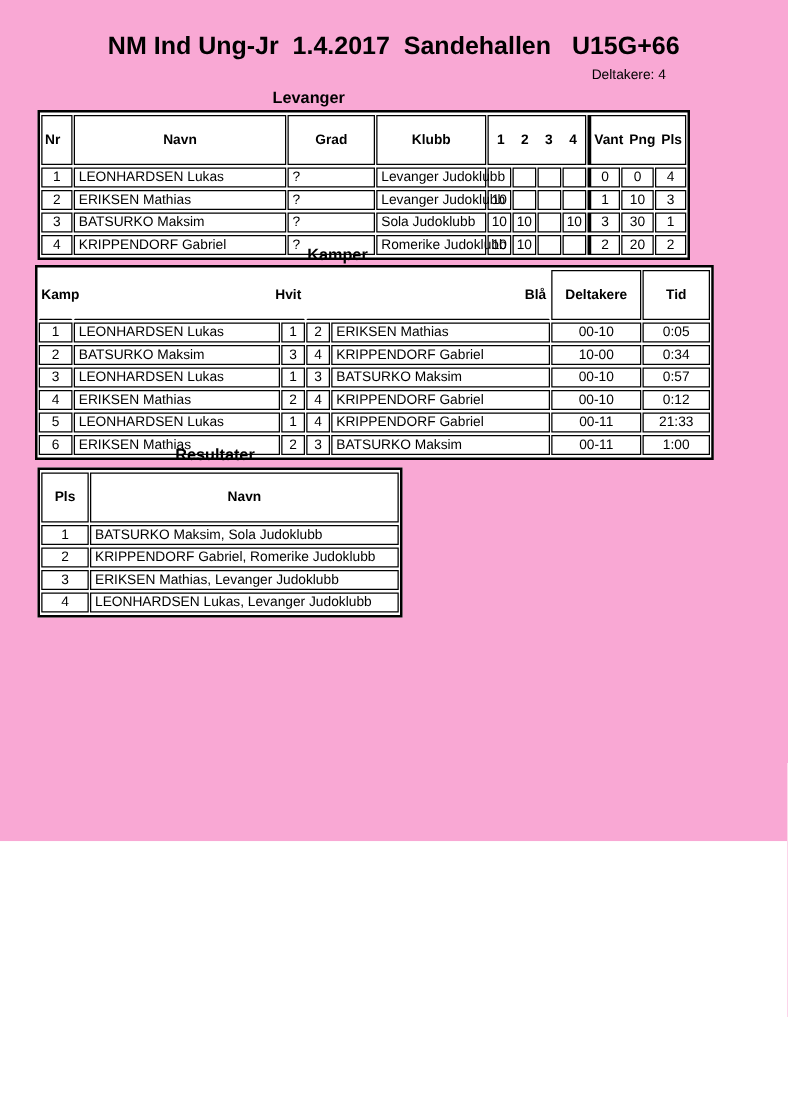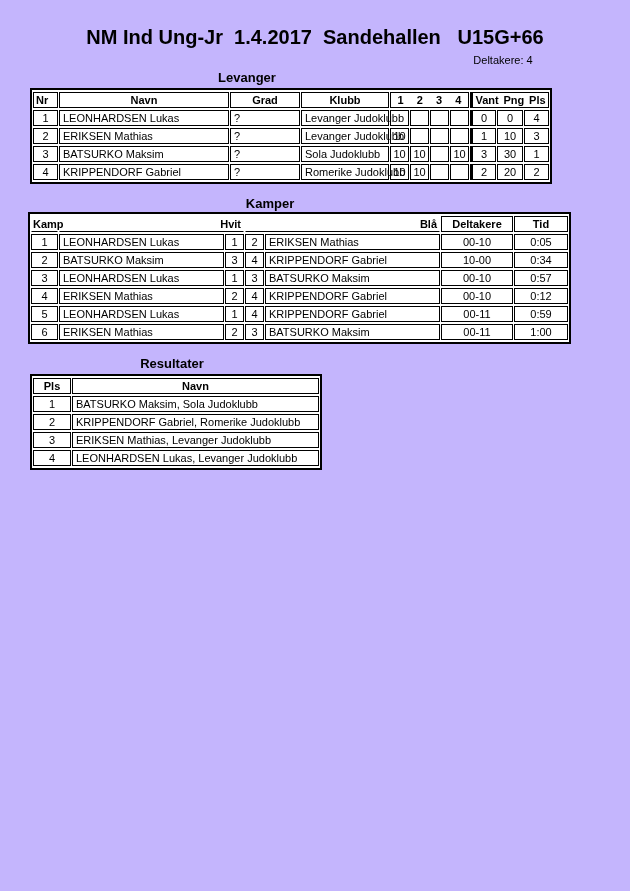--- a/index.html
+++ b/index.html
@@ -1,17 +1,17 @@
 <!DOCTYPE html>
 <html><head>
 <meta charset="utf-8">
 <style>
   html, body { margin:0; padding:0; background:#fff; }
   .page {
-    position:relative; width:630px; height:891px; background:#c4b5fd;
+    position:relative; width:630px; height:673px; background:#f9a8d4;
     font-family:"Liberation Sans", sans-serif; color:#000; overflow:hidden;
   }
   .title {
     position:absolute; top:26px; left:0; width:630px; text-align:center;
     font-weight:bold; font-size:20px; white-space:pre;
   }
   .count {
     position:absolute; top:54px; left:403px; width:200px; text-align:center;
     font-weight:normal; font-size:11px;
   }
@@ -23,21 +23,21 @@
     position:absolute; border:2px solid #000; border-collapse:separate;
     border-spacing:1px 2px; table-layout:fixed; background:#fff;
   }
   .t1 { top:88px;  left:30px; width:507px; }
   .t2 { top:212px; left:28px; width:531px; }
   .t3 { top:374px; left:30px; width:285px; }
   th, td {
     border:1px solid #000; font-size:11px; line-height:13px; height:14px;
     padding:0 3px; overflow:visible; white-space:nowrap; background:#fff;
   }
-  th { font-weight:bold; text-align:center; padding:0 2px; }
+  th { font-weight:bold; text-align:center; padding:12px 2px; }
   td { text-align:left; }
   .ac { text-align:center; padding:0 1px; }
   .al { text-align:left; }
   th.group { padding:0; }
   th.group > div { display:flex; justify-content:space-around; }
   .thickl { border-left-width:3px; }
   .hb { border-color:transparent; border-bottom-color:#000;text-align:right; }
   .kampcol { text-align:left; padding-left:1px; }
 </style>
 </head>
@@ -201,21 +201,21 @@
         <td class="ac">00-10</td>
         <td class="ac">0:12</td>
       </tr>
         <tr>
         <td class="ac">5</td>
         <td>LEONHARDSEN Lukas</td>
         <td class="ac">1</td>
         <td class="ac">4</td>
         <td>KRIPPENDORF Gabriel</td>
         <td class="ac">00-11</td>
-        <td class="ac">0:59</td>
+        <td class="ac">21:33</td>
       </tr>
         <tr>
         <td class="ac">6</td>
         <td>ERIKSEN Mathias</td>
         <td class="ac">2</td>
         <td class="ac">3</td>
         <td>BATSURKO Maksim</td>
         <td class="ac">00-11</td>
         <td class="ac">1:00</td>
       </tr>

